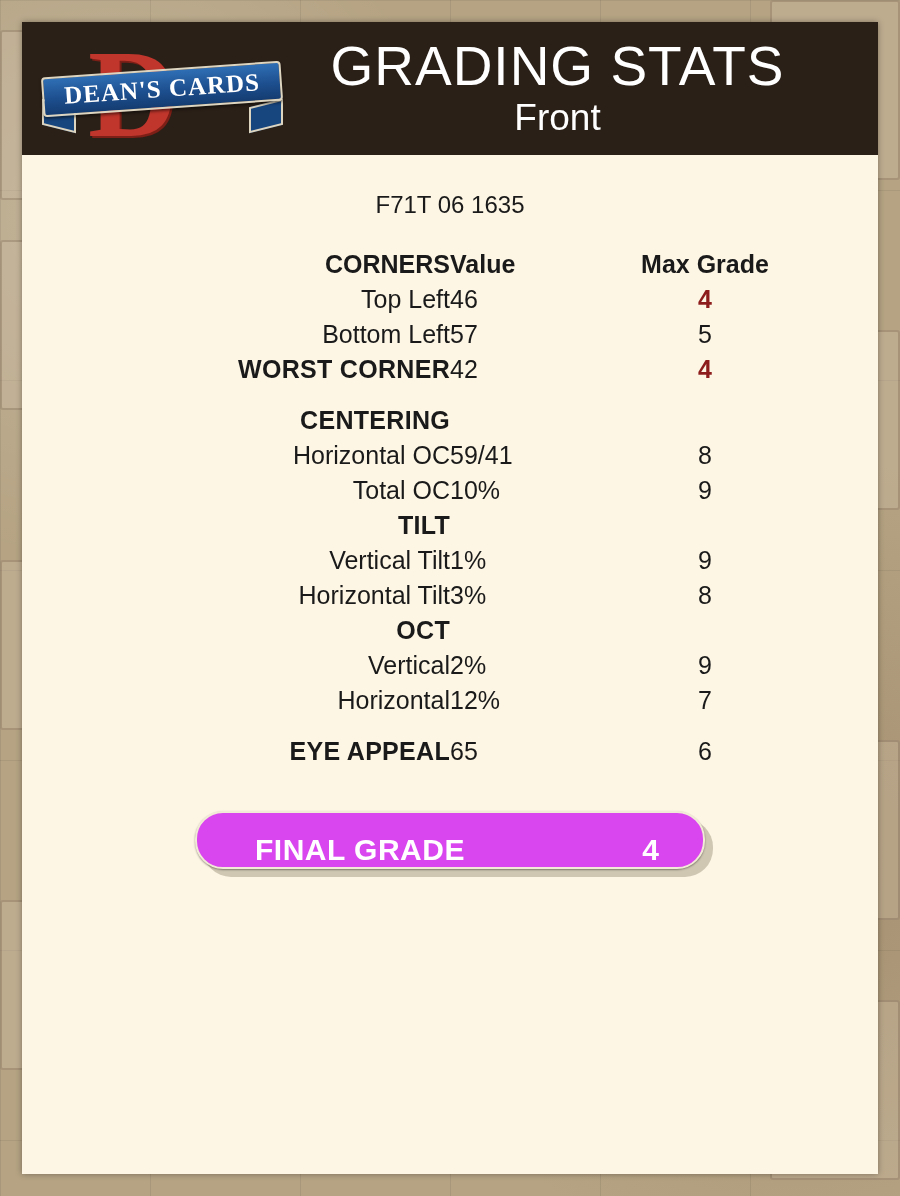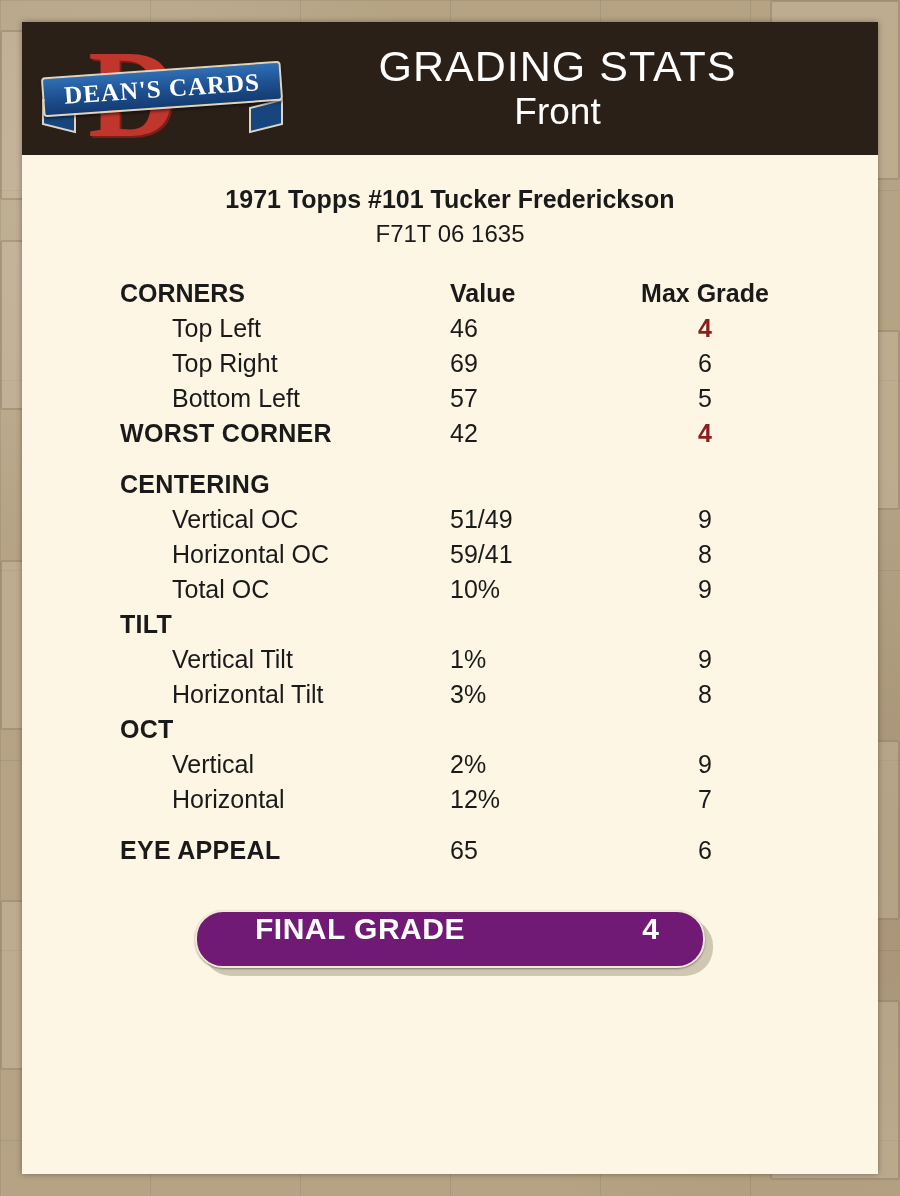--- a/index.html
+++ b/index.html
@@ -103,21 +103,21 @@
   .logo-tail-l { left: 6px; transform: skewY(14deg); }
   .logo-tail-r { right: 8px; transform: skewY(-14deg); }
 
   .header-titles {
     flex: 1 1 auto;
     text-align: center;
     color: #ffffff;
     padding-right: 40px;
   }
   .header-title {
-    font-size: 43px;
+    font-size: 55px;
     letter-spacing: 1px;
     line-height: 1.05;
   }
   .header-sub {
     font-size: 37px;
     margin-top: 2px;
   }
 
   .body {
     padding: 30px 0 0 0;
@@ -139,21 +139,21 @@
     margin: 28px auto 0 auto;
     width: 660px;
     border-collapse: collapse;
     font-size: 25px;
     color: #1a1a1a;
   }
   table.stats td {
     padding: 3px 0;
     vertical-align: baseline;
   }
-  .col-label { width: 330px; text-align: left; }
+  .col-label { width: 330px; text-align: right; }
   .col-value { width: 180px; text-align: left; }
   .col-grade { width: 150px; text-align: center; }
 
   .section td.col-label { font-weight: bold; letter-spacing: 0.3px; }
   .section-head td { font-weight: bold; }
   .indent { padding-left: 52px !important; }
   .gap td { height: 16px; padding: 0; }
   .grade-low { color: #8d1c1c; font-weight: bold; }
   .size-row td.size-value {
     text-align: center;
@@ -172,25 +172,25 @@
     top: 8px;
     width: 510px;
     height: 58px;
     background: #cfc7b2;
     border-radius: 28px;
   }
   .final-bar {
     position: relative;
     width: 510px;
     height: 58px;
-    background: #701a75;
+    background: #d946ef;
     border: 2px solid #f2ead6;
     border-radius: 28px;
     display: flex;
-    align-items: flex-start;
+    align-items: flex-end;
     justify-content: space-between;
     padding: 0 44px 0 58px;
     box-shadow: 0 1px 2px rgba(0,0,0,0.4);
   }
   .final-label {
     color: #ffffff;
     font-size: 30px;
     font-weight: bold;
     letter-spacing: 0.5px;
   }
@@ -225,65 +225,54 @@
         <span>DEAN'S CARDS</span>
       </div>
     </div>
     <div class="header-titles">
       <div class="header-title">GRADING STATS</div>
       <div class="header-sub">Front</div>
     </div>
   </div>
 
   <div class="body">
-    <div class="card-title">1971 Topps #101 Tucker Frederickson</div>
     <div class="card-id">F71T 06 1635</div>
 
     <table class="stats">
       <tbody>
         <tr class="section-head">
           <td class="col-label">CORNERS</td>
           <td class="col-value">Value</td>
           <td class="col-grade">Max Grade</td>
         </tr>
 
         <tr>
           <td class="col-label indent">Top Left</td>
           <td class="col-value">46</td>
           <td class="col-grade grade-low">4</td>
         </tr>
         <tr>
-          <td class="col-label indent">Top Right</td>
-          <td class="col-value">69</td>
-          <td class="col-grade">6</td>
-        </tr>
-        <tr>
           <td class="col-label indent">Bottom Left</td>
           <td class="col-value">57</td>
           <td class="col-grade">5</td>
         </tr>
         <tr class="section">
           <td class="col-label">WORST CORNER</td>
           <td class="col-value">42</td>
           <td class="col-grade grade-low">4</td>
         </tr>
 
         <tr class="gap">
             <td colspan="3"></td>
           </tr>
 
         <tr class="section">
           <td class="col-label">CENTERING</td>
           <td class="col-value"></td>
           <td class="col-grade"></td>
-        </tr>
-        <tr>
-          <td class="col-label indent">Vertical OC</td>
-          <td class="col-value">51/49</td>
-          <td class="col-grade">9</td>
         </tr>
         <tr>
           <td class="col-label indent">Horizontal OC</td>
           <td class="col-value">59/41</td>
           <td class="col-grade">8</td>
         </tr>
         <tr>
           <td class="col-label indent">Total OC</td>
           <td class="col-value">10%</td>
           <td class="col-grade">9</td>

